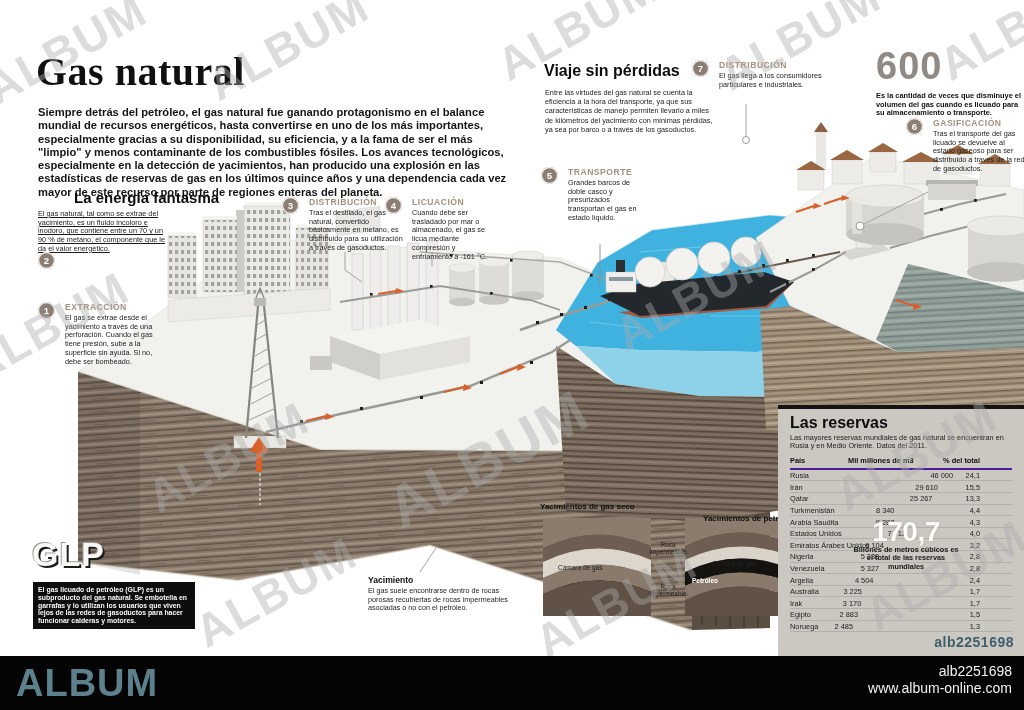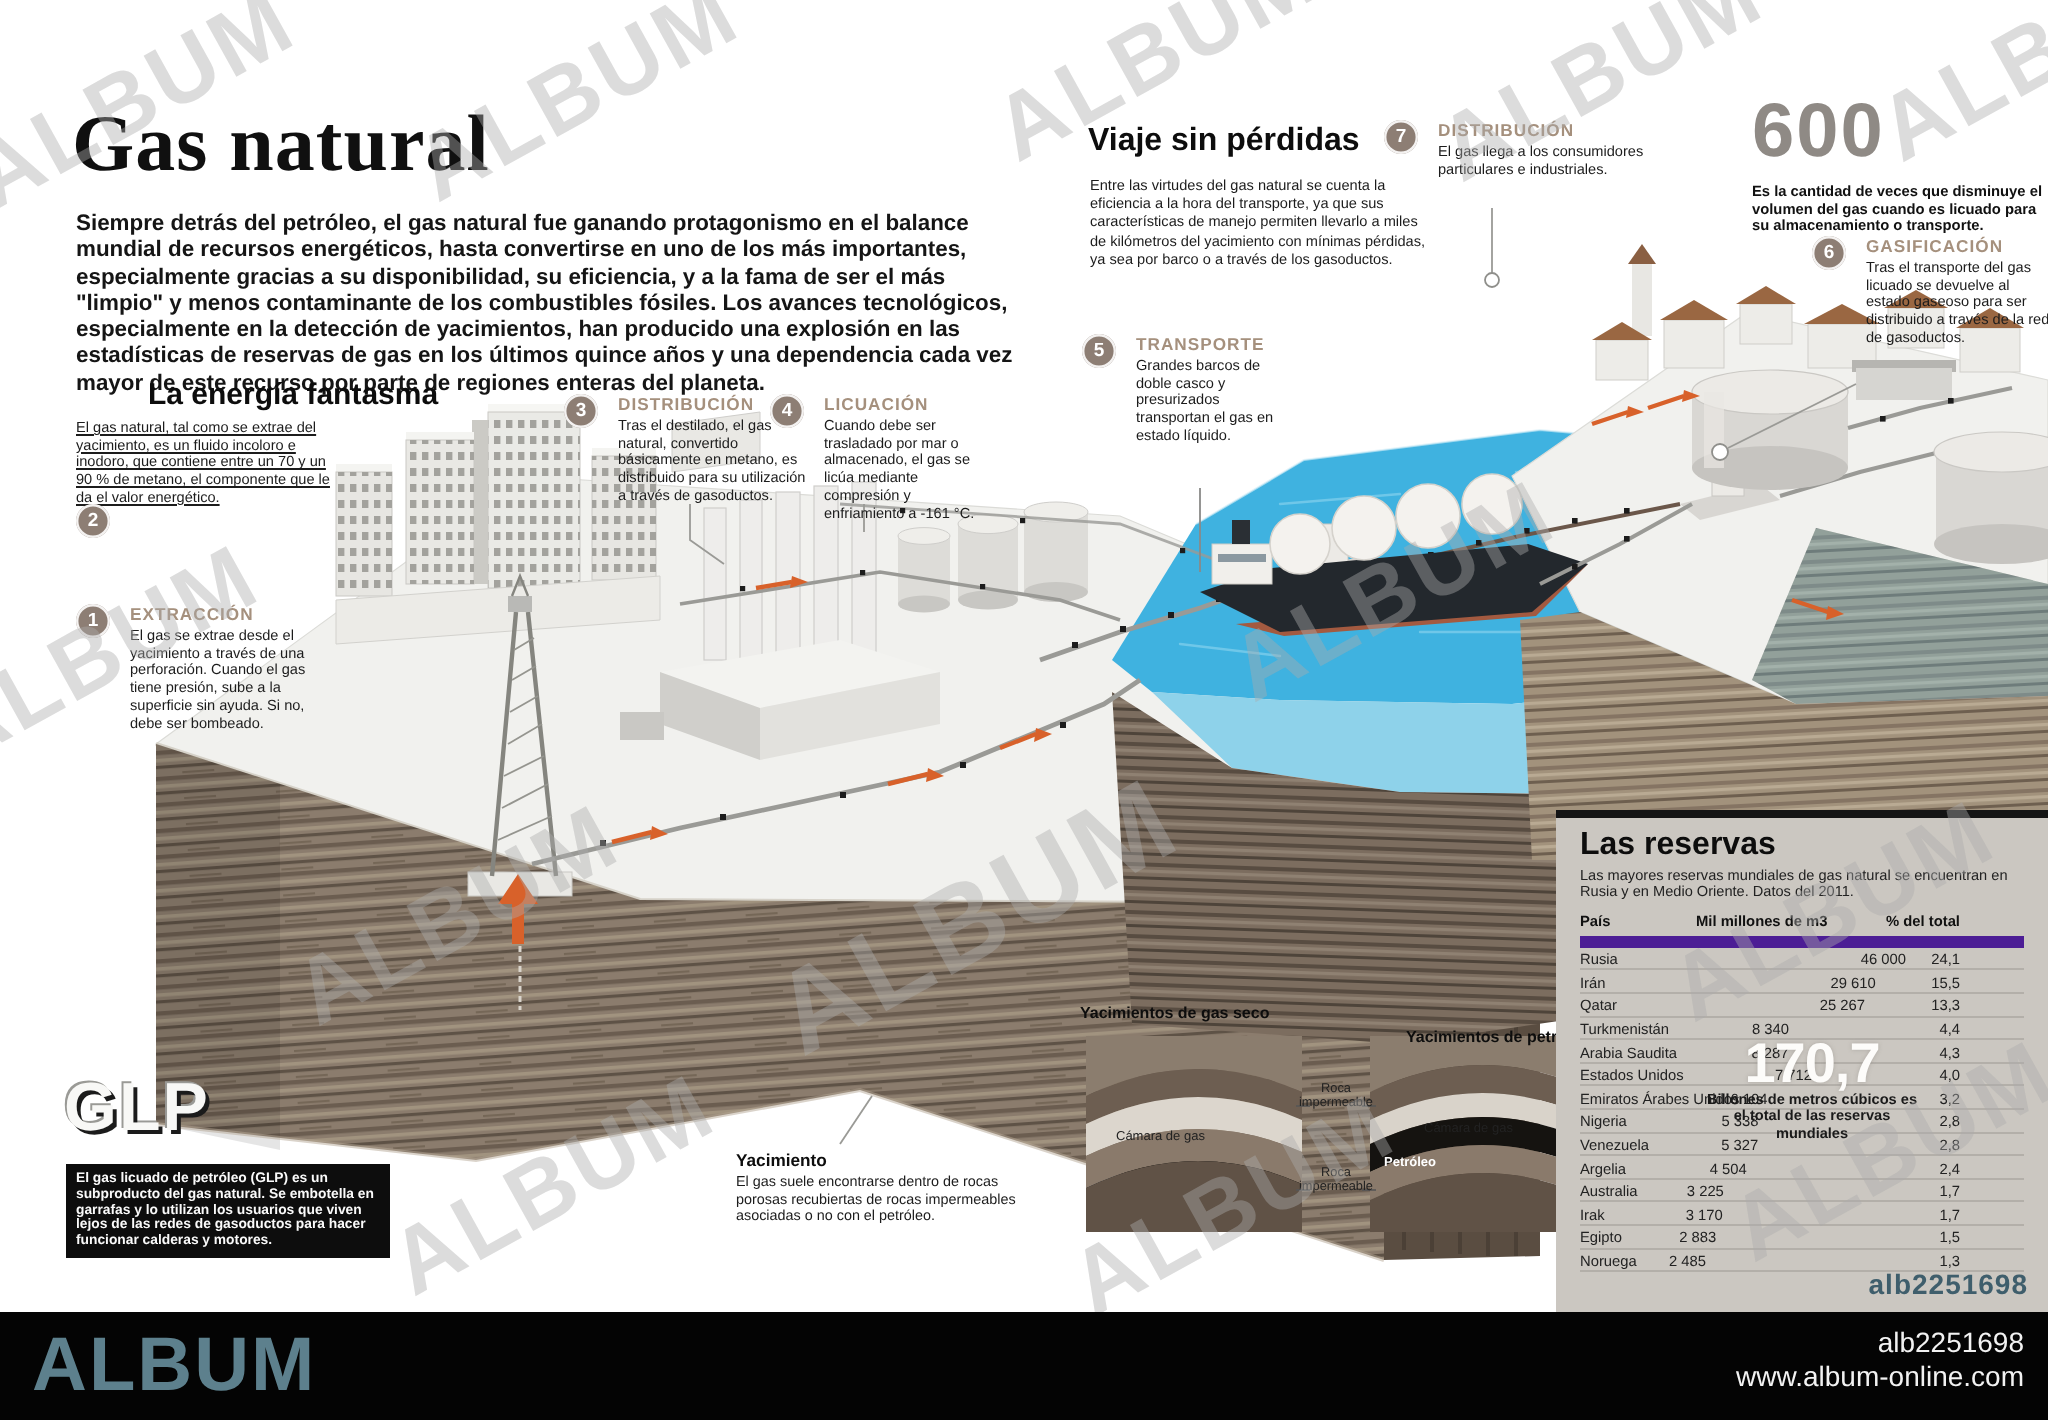--- a/index.html
+++ b/index.html
@@ -32,21 +32,21 @@
   
   .yac-head{left:368px;top:575px;font-size:8.6px;font-weight:bold;color:#0d0d0d;}
   .yac-body{left:368px;top:587px;width:158px;font-size:7.2px;line-height:8.5px;color:#1c1c1c;}
   
   .strata-head{font-size:8px;font-weight:bold;color:#0d0d0d;}
   .roca-label{width:46px;text-align:center;font-size:6.4px;line-height:7.4px;color:#222;}
   
   #reserves{position:absolute;left:778px;top:405px;width:246px;height:274px;background:#cbc7c1;border-top:4px solid #141414;z-index:4;box-sizing:border-box;}
   .res-title{margin:5px 12px 2px;font-size:16px;font-weight:bold;color:#0d0d0d;}
   .res-intro{margin:0 12px 4px;font-size:7.3px;line-height:8.4px;color:#222;}
-  .res-header{position:relative;margin:0 12px;height:13px;font-size:7.4px;font-weight:bold;color:#111;border-bottom:6px solid #4c1d95;}
+  .res-header{position:relative;margin:0 12px;height:13px;font-size:7.4px;font-weight:bold;color:#111;border-bottom:2px solid #4c1d95;}
   .res-header .hc{position:absolute;left:0;top:1px;}
   .res-header .hv{position:absolute;left:58px;top:1px;}
   .res-header .hp{position:absolute;right:32px;top:1px;}
   .rrow{position:relative;margin:0 12px;height:10.6px;border-bottom:1px solid #b3afa9;font-size:7.4px;color:#222;}
   .rrow .rcountry{position:absolute;left:0;top:1.4px;}
   .rrow .rvalue{position:absolute;top:1.4px;width:60px;text-align:right;}
   .rrow .rpct{position:absolute;right:32px;top:1.4px;}
   .res-highlight{position:absolute;left:72px;top:110px;width:112px;text-align:center;z-index:2;}
   .res-hl-val{font-size:28px;line-height:25px;font-weight:bold;color:#fdfcfa;letter-spacing:-.5px;text-shadow:0 0 2px rgba(120,115,108,.35);}
   .res-hl-cap{margin-top:2px;font-size:7.3px;line-height:8.3px;font-weight:bold;color:#1a1a1a;}

